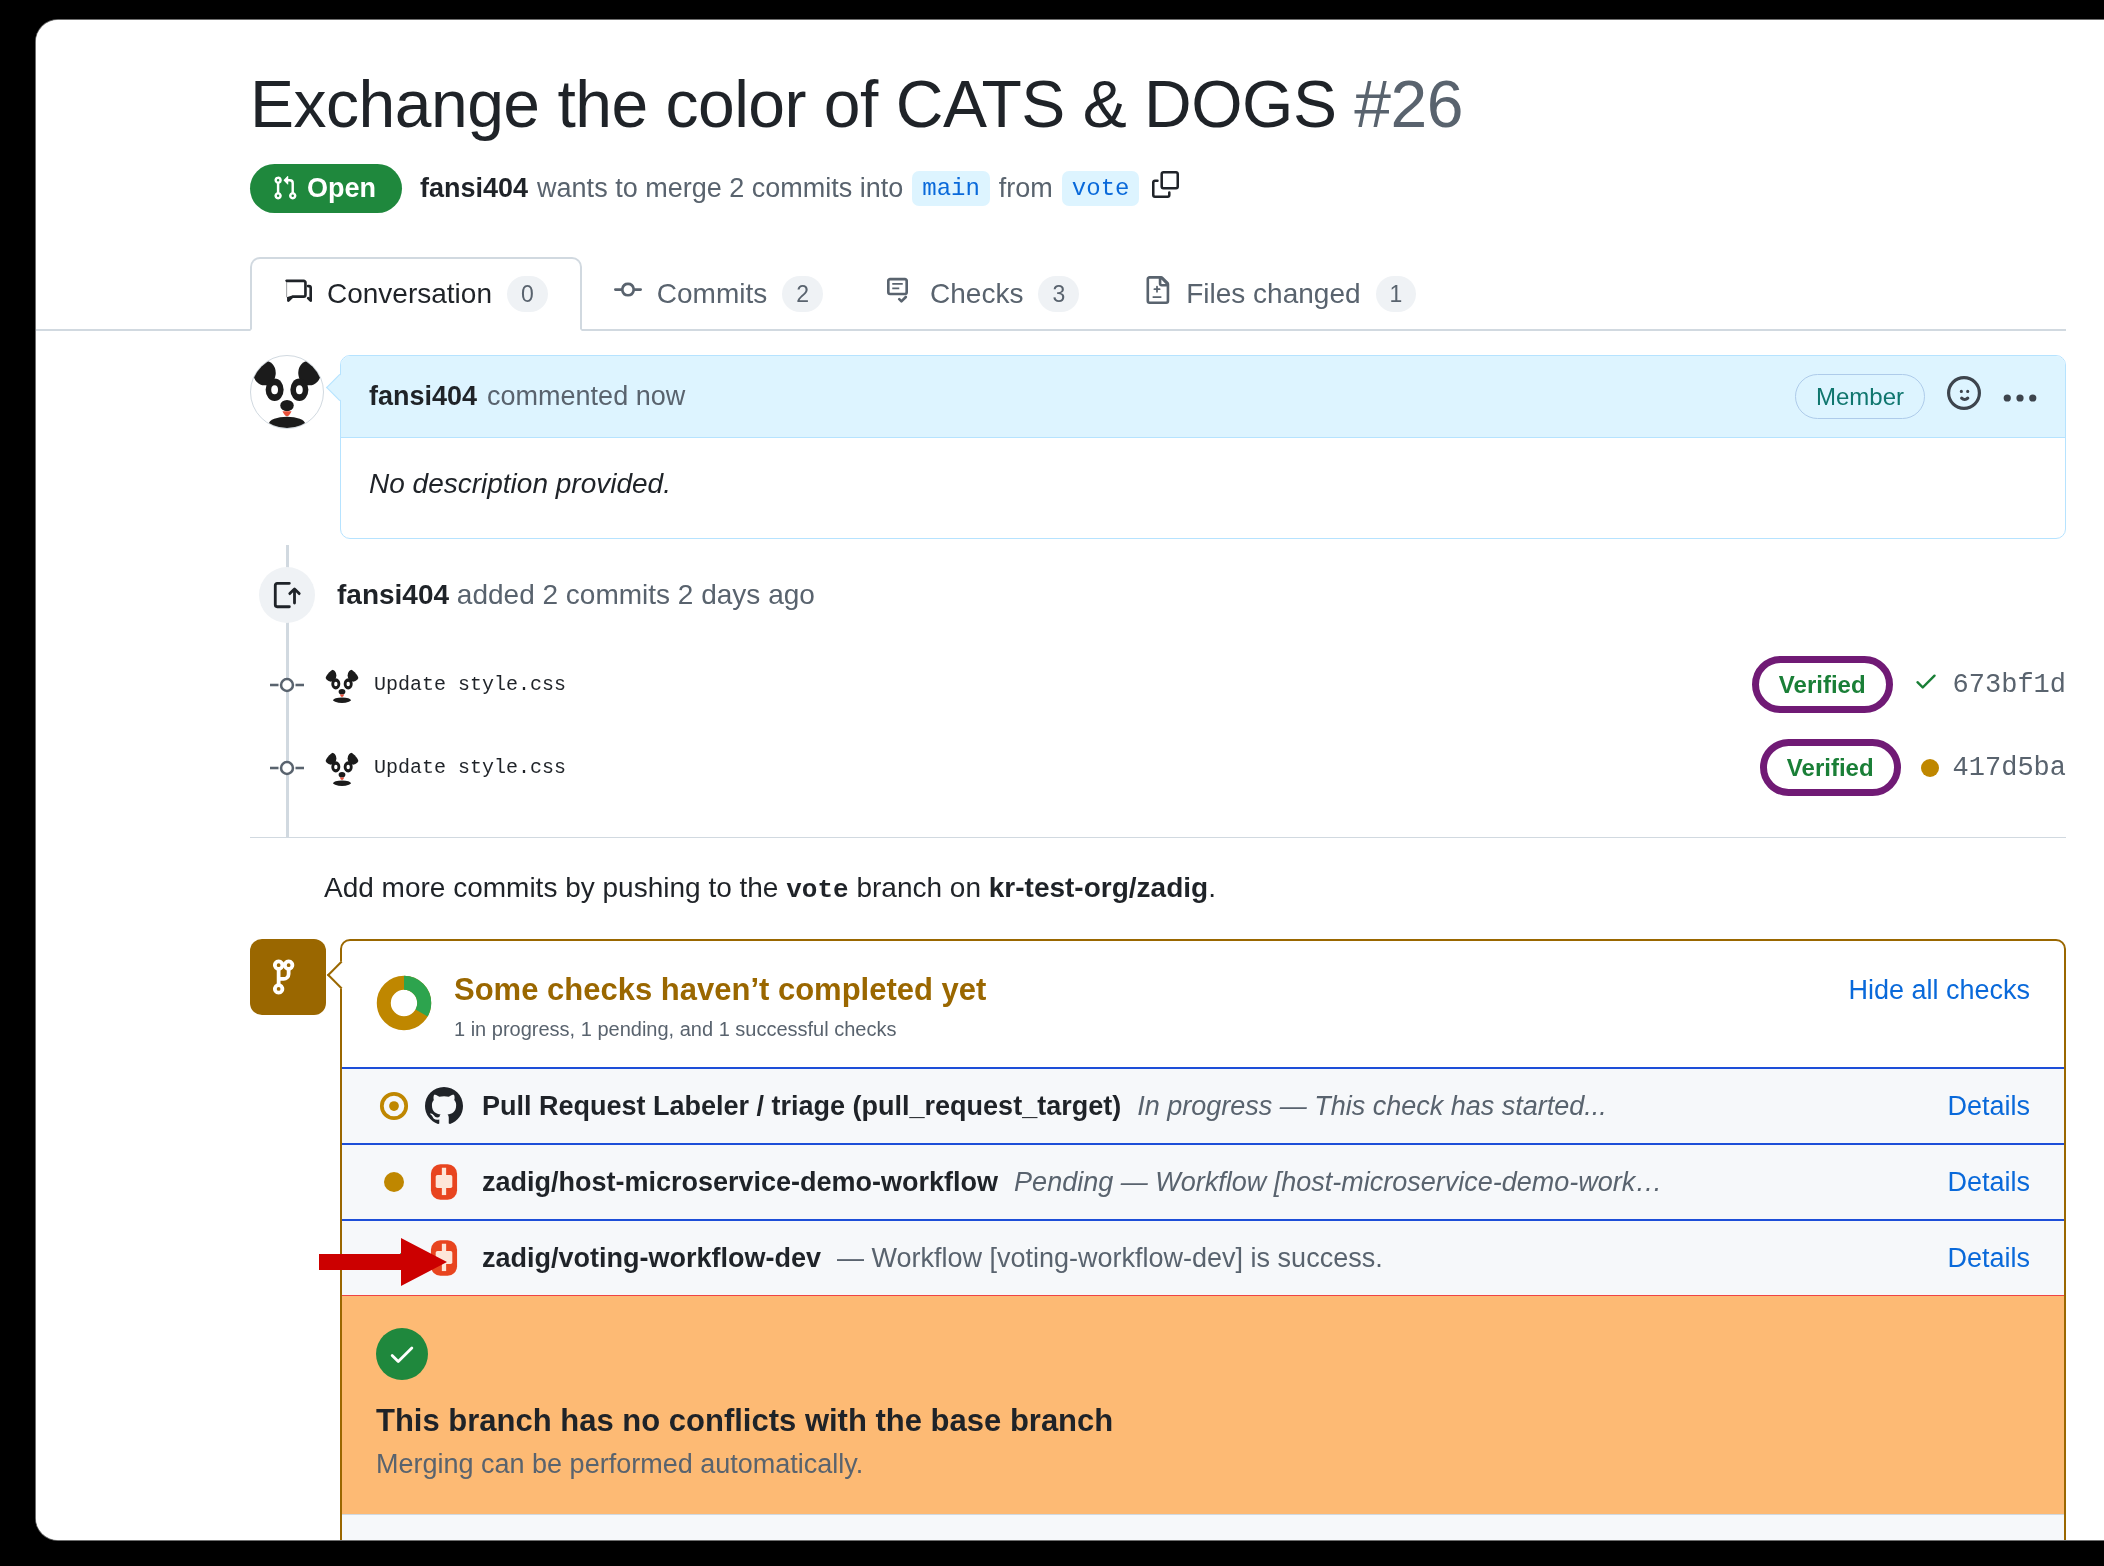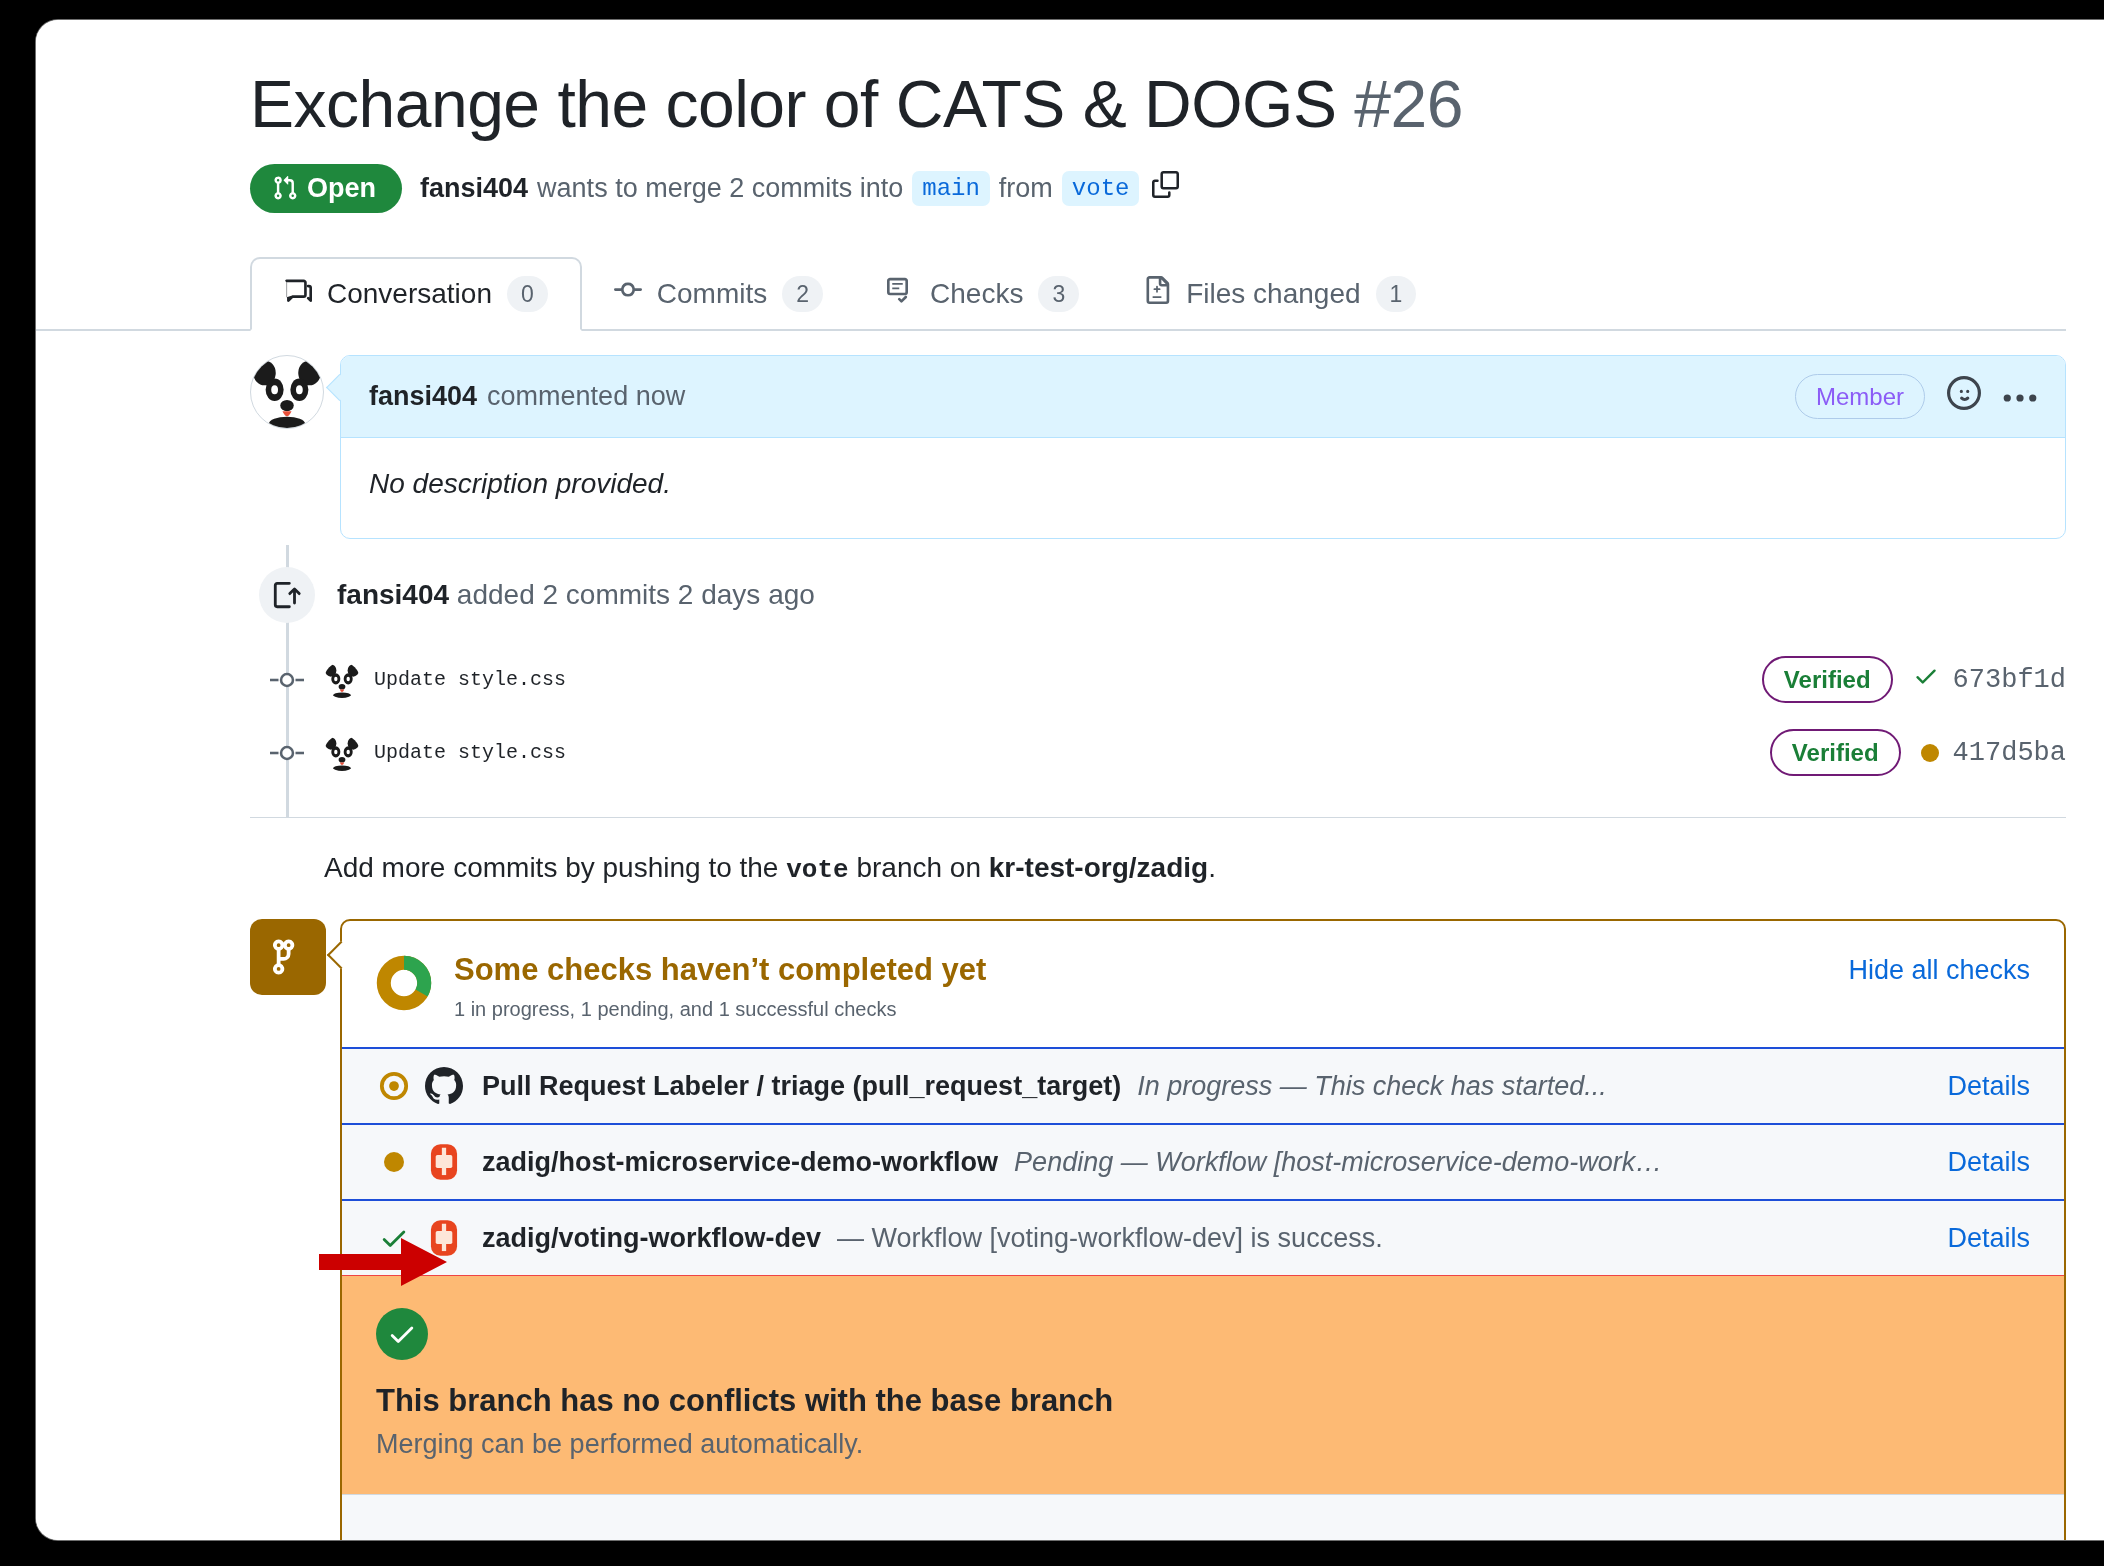--- a/index.html
+++ b/index.html
@@ -181,21 +181,21 @@
     margin-left: auto;
     display: flex;
     align-items: center;
     gap: 22px;
   }
   #member-badge {
     border: 1px solid #aecbea;
     border-radius: 999px;
     padding: 6px 20px;
     font-size: 24px;
-    color: #8b5cf6;
+    color: #0f766e;
     line-height: 1.3;
   }
   #comment-body {
     padding: 30px 28px 38px 28px;
     font-size: 28px;
     font-style: italic;
     color: #1f2328;
   }
 
   
@@ -253,21 +253,21 @@
     white-space: nowrap;
   }
   .commit-right {
     margin-left: auto;
     display: flex;
     align-items: center;
     gap: 20px;
     padding-right: 0;
   }
   .verified-badge {
-    border: 2px solid #701a75;
+    border: 7px solid #701a75;
     border-radius: 999px;
     color: #1a7f37;
     font-size: 24px;
     font-weight: 600;
     padding: 6px 20px;
     line-height: 1.3;
   }
   .commit-sha {
     font-family: "Liberation Mono", monospace;
     font-size: 27px;

